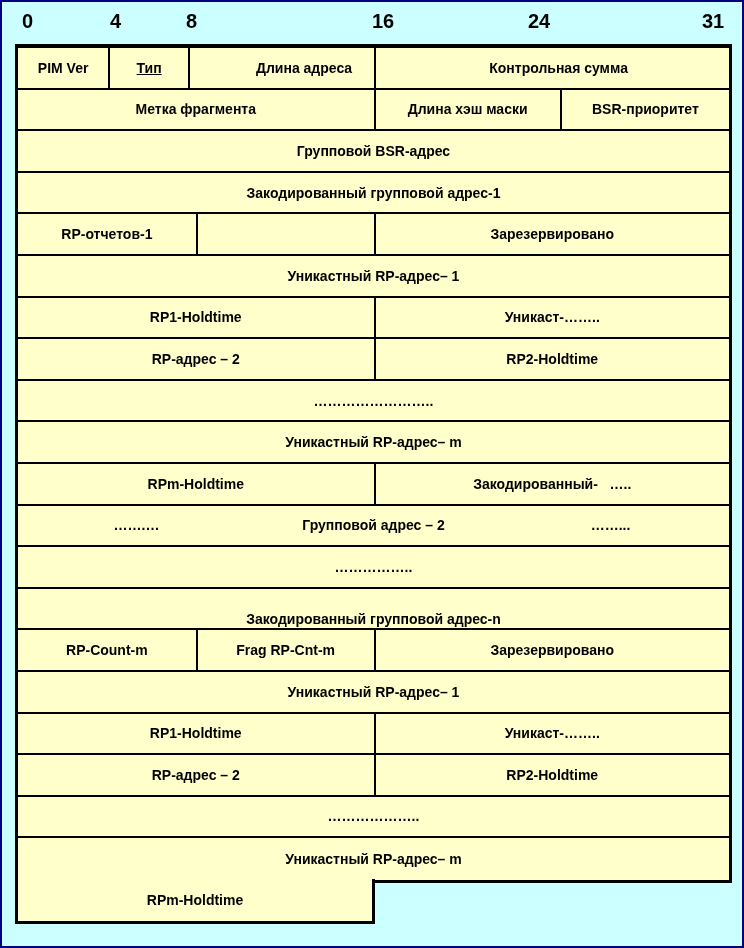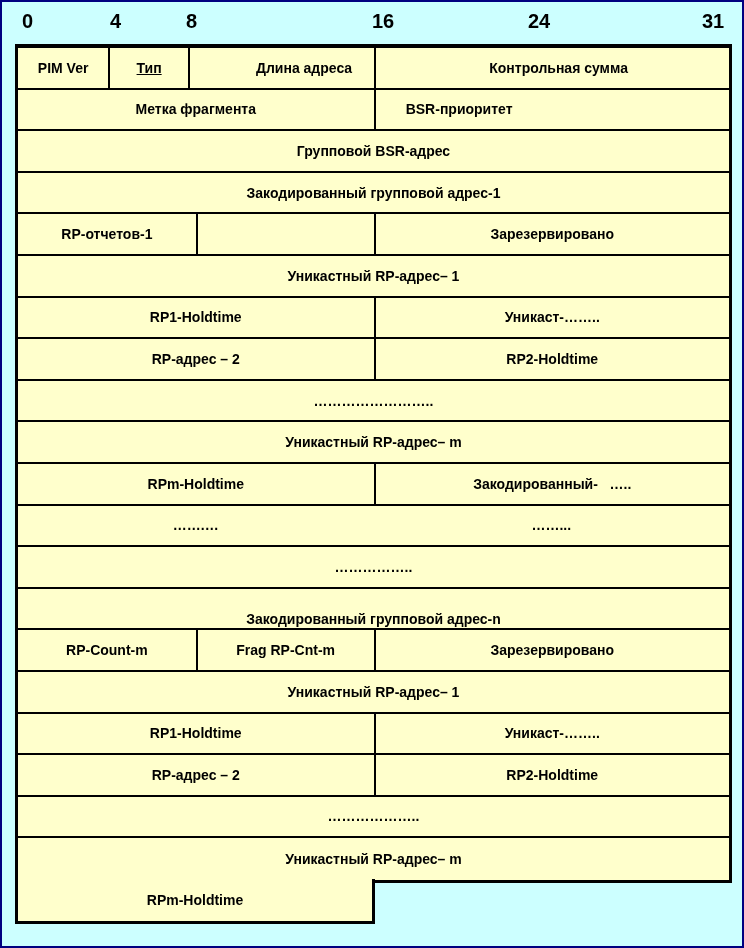--- a/index.html
+++ b/index.html
@@ -100,20 +100,23 @@
         <span class="lbl">Длина адреса</span>
       </div>
       <div class="cell" style="width: 49.9%; padding-left: 12px;">
         <span class="lbl">Контрольная сумма</span>
       </div>
     </div>
     <div class="row">
       <div class="cell" style="width: 50%; text-align: right;">
         <span class="lbl">Метка фрагмента</span>
       </div>
+      <div class="cell" style="width: 26.2%;">
+        <span class="lbl">Длина хэш маски</span>
+      </div>
       <div class="cell" style="width: 23.8%;">
         <span class="lbl">BSR-приоритет</span>
       </div>
     </div>
     <div class="row">
       <div class="cell" style="width: 100%;">
         <span class="lbl">Групповой BSR-адрес</span>
       </div>
     </div>
     <div class="row">
@@ -167,20 +170,21 @@
       <div class="cell" style="width: 50%;">
         <span class="lbl">RPm-Holdtime</span>
       </div>
       <div class="cell" style="width: 50%;">
         <span class="lbl">Закодированный-   …..</span>
       </div>
     </div>
     <div class="row">
       <div class="cell spread">
         <span class="lbl part">…….…</span>
+        <span class="lbl part">Групповой адрес – 2</span>
         <span class="lbl part">……...</span>
       </div>
     </div>
     <div class="row">
       <div class="cell" style="width: 100%;">
         <span class="lbl">……………..</span>
       </div>
     </div>
     <div class="row">
       <div class="cell" style="width: 100%; margin-top: 20px;">

